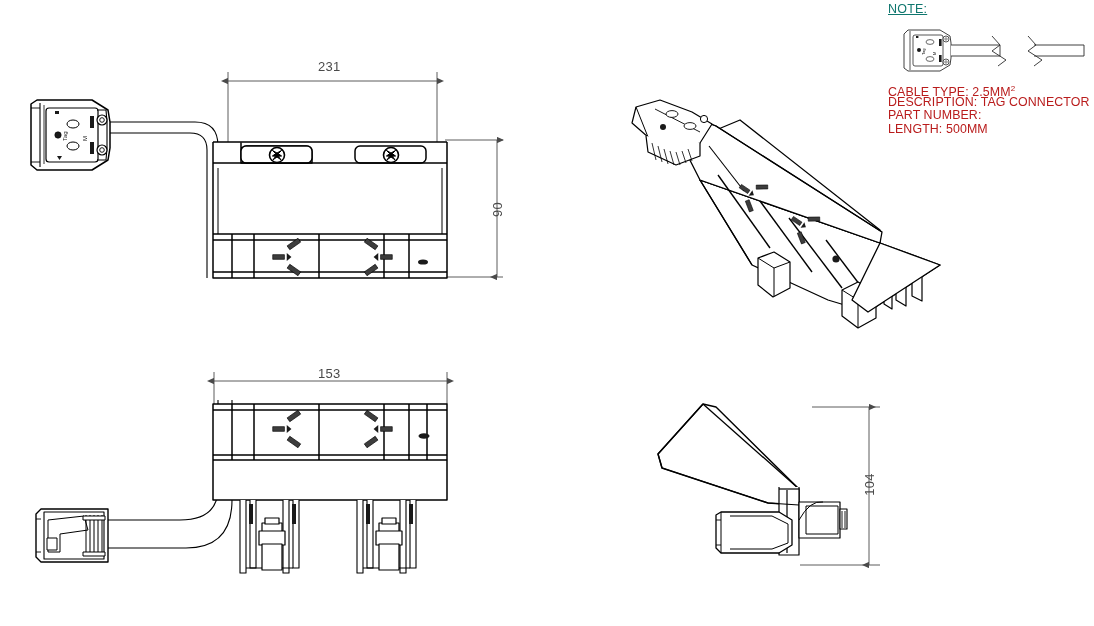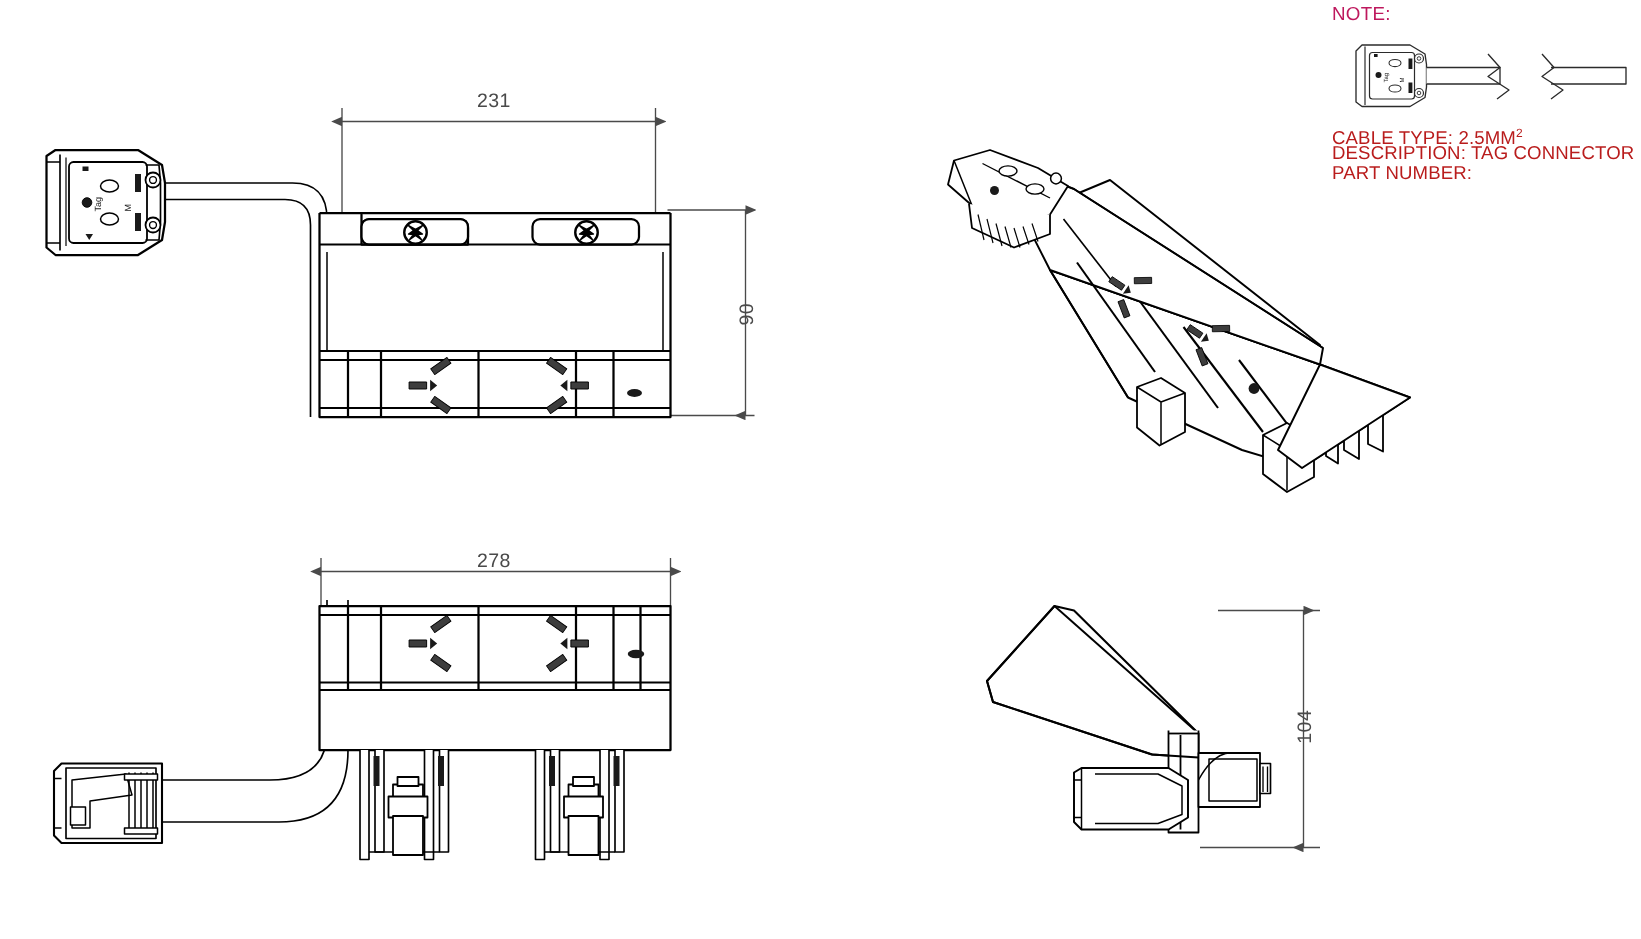--- a/index.html
+++ b/index.html
@@ -30,22 +30,23 @@
   }
   .note-block {
     position: absolute;
     left: 888px;
     top: 2px;
     width: 204px;
   }
   .note-title {
     font-size: 12.5px;
     letter-spacing: 0.2px;
-    color: #be185d;
+    color: #0f766e;
     line-height: 14px;
+    text-decoration: underline;
   }
   .note-thumb {
     margin: 2px 0 2px 0;
     height: 62px;
     position: relative;
   }
   .note-lines {
     font-size: 12.4px;
     line-height: 13.6px;
     color: #b91c1c;
@@ -374,21 +375,21 @@
         </g>
       </g>
       <path d="M768,503 L799,505" fill="none" stroke-width="1.2"></path>
       <path d="M779,489 L799,489" fill="none" stroke-width="1.2"></path>
     </g>
 
   </svg>
 
   <div class="dim-text" style="left:318px; top:59px;">231</div>
   <div class="dim-text dim-v" style="left:490px; top:202px;">90</div>
-  <div class="dim-text" style="left:318px; top:366px;">278</div>
+  <div class="dim-text" style="left:318px; top:366px;">153</div>
   <div class="dim-text dim-v" style="left:858px; top:477px;">104</div>
 
   <div class="note-block">
     <div class="note-title">NOTE:</div>
 
     <div class="note-thumb">
       <svg viewBox="0 0 204 62" width="204" height="62" style="display:block;">
         <g stroke="#2b2b2b" fill="#fff" stroke-width="0.9" stroke-linejoin="round">
 
           <path d="M16,16 L16,50 L20,53 L52,53 L62,47 L63,40 L63,25 L62,18 L52,12 L20,12 z"></path>
@@ -416,16 +417,17 @@
           <path d="M146,27 L196,27 L196,38 L146,38" stroke-width="0.9"></path>
           <path d="M140,18 L148,27 L140,33 L154,42 L146,48" fill="none" stroke-width="0.9"></path>
         </g>
       </svg>
     </div>
 
     <div class="note-lines">
       <div><span>CABLE TYPE: 2.5MM</span><sup class="sup">2</sup></div>
       <div>DESCRIPTION: TAG CONNECTOR</div>
       <div>PART NUMBER:</div>
+      <div>LENGTH: 500MM</div>
     </div>
   </div>
 
 </div>
 
 </body></html>

